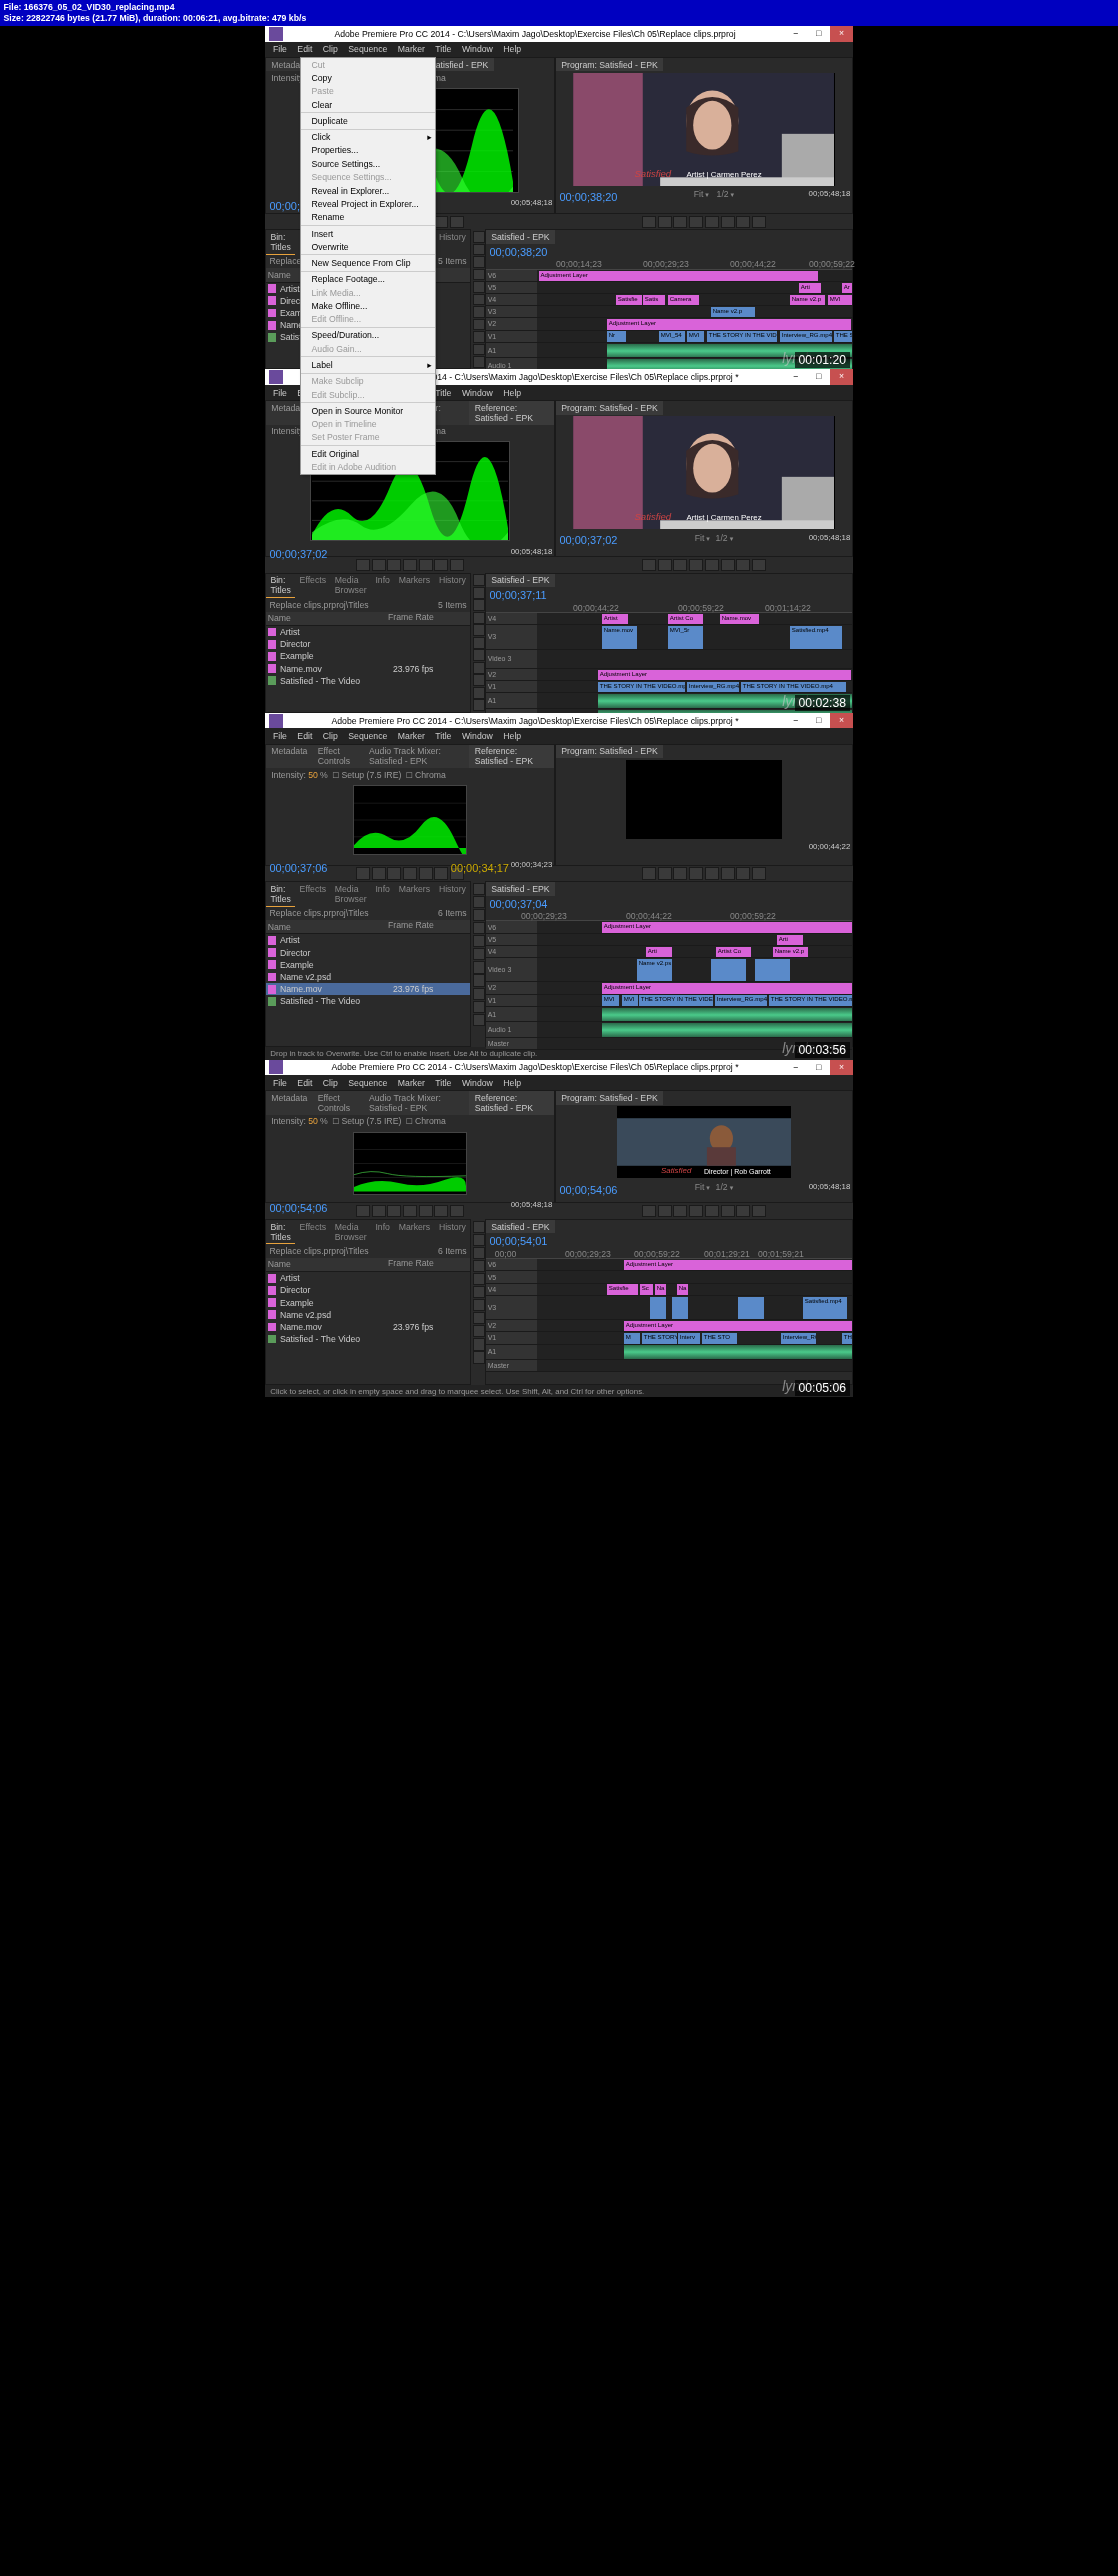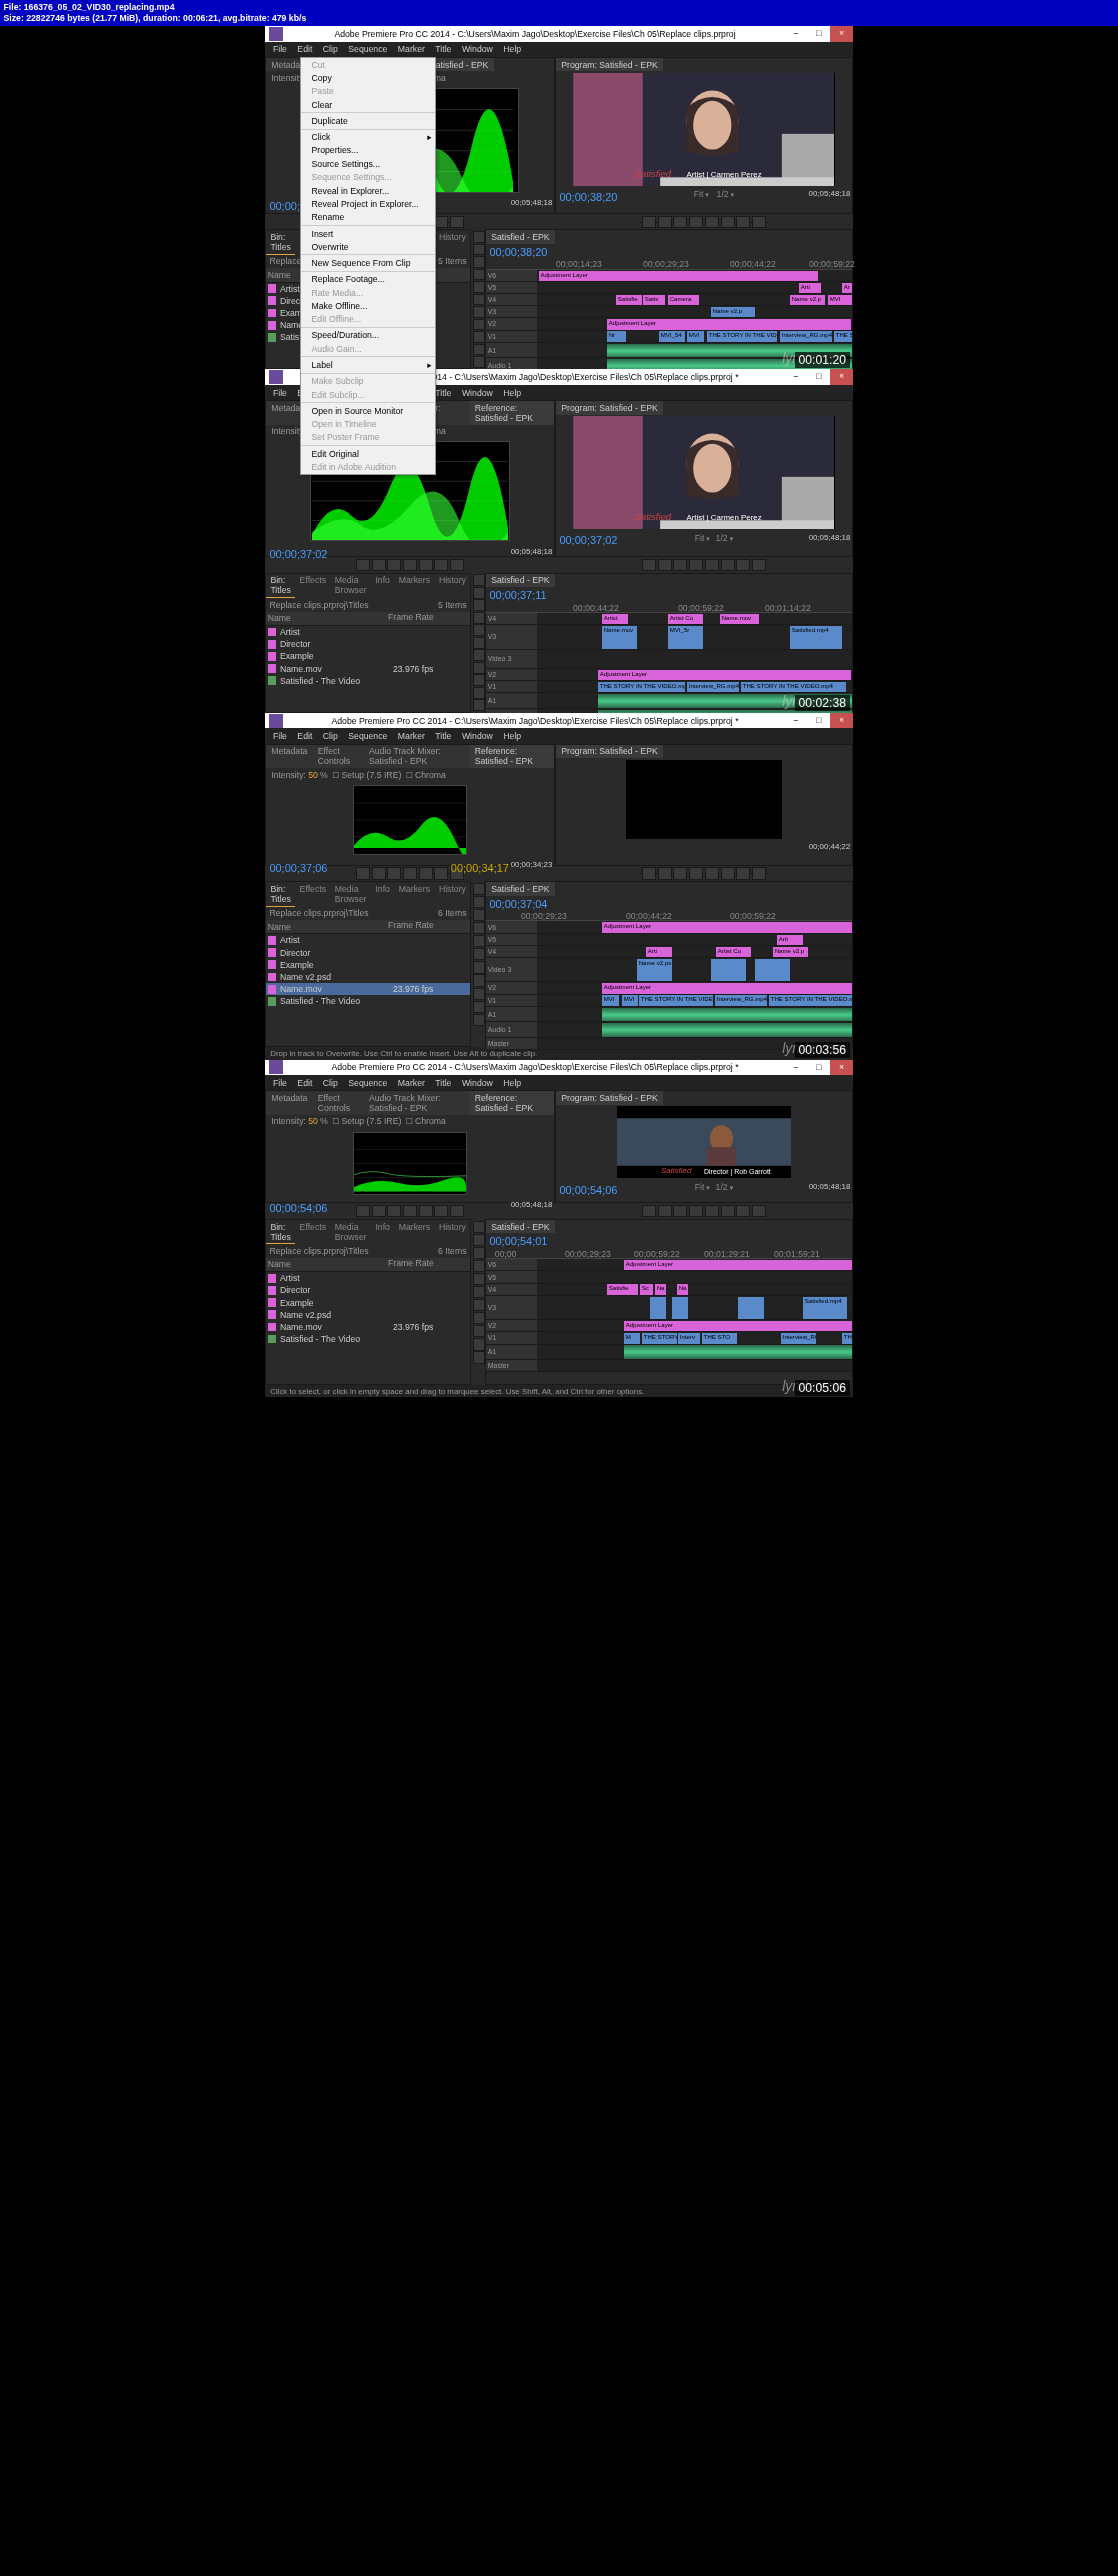--- a/index.html
+++ b/index.html
@@ -99,21 +99,21 @@
 <div class="ctx-item">Reveal in Explorer...</div>
 <div class="ctx-item">Reveal Project in Explorer...</div>
 <div class="ctx-item">Rename</div>
 <div class="ctx-sep"></div>
 <div class="ctx-item">Insert</div>
 <div class="ctx-item">Overwrite</div>
 <div class="ctx-sep"></div>
 <div class="ctx-item">New Sequence From Clip</div>
 <div class="ctx-sep"></div>
 <div class="ctx-item">Replace Footage...</div>
-<div class="ctx-item disabled">Rate Media...</div>
+<div class="ctx-item disabled">Link Media...</div>
 <div class="ctx-item">Make Offline...</div>
 <div class="ctx-item disabled">Edit Offline...</div>
 <div class="ctx-sep"></div>
 <div class="ctx-item">Speed/Duration...</div>
 <div class="ctx-item disabled">Audio Gain...</div>
 <div class="ctx-sep"></div>
 <div class="ctx-item"><span>Label</span><span class="ctx-arrow">▸</span></div>
 <div class="ctx-sep"></div>
 <div class="ctx-item disabled">Make Subclip</div>
 <div class="ctx-item disabled">Edit Subclip...</div>
@@ -898,21 +898,21 @@
 <div class="panel timeline" style="flex:1">
 <div class="tabs">
           <span class="tab active">Satisfied - EPK</span>
         </div>
 <div style="padding:1.7px"><span class="timecode">00;00;54;01</span></div>
 <div class="ruler">
           <span style="left:8.7px">00;00</span>
           <span style="left:79px">00;00;29;23</span>
           <span style="left:148px">00;00;59;22</span>
           <span style="left:218px">00;01;29;21</span>
-          <span style="left:288px">00;01;59;21</span>
+          <span style="left:272px">00;01;59;21</span>
         </div>
 <div class="tl-track">
           <div class="tl-label">V6</div>
           <div class="tl-content">
             <div class="clip pink" style="left:87px;width:244px">Adjustment Layer</div>
           </div>
         </div>
 <div class="tl-track">
           <div class="tl-label">V5</div>
           <div class="tl-content"></div>

